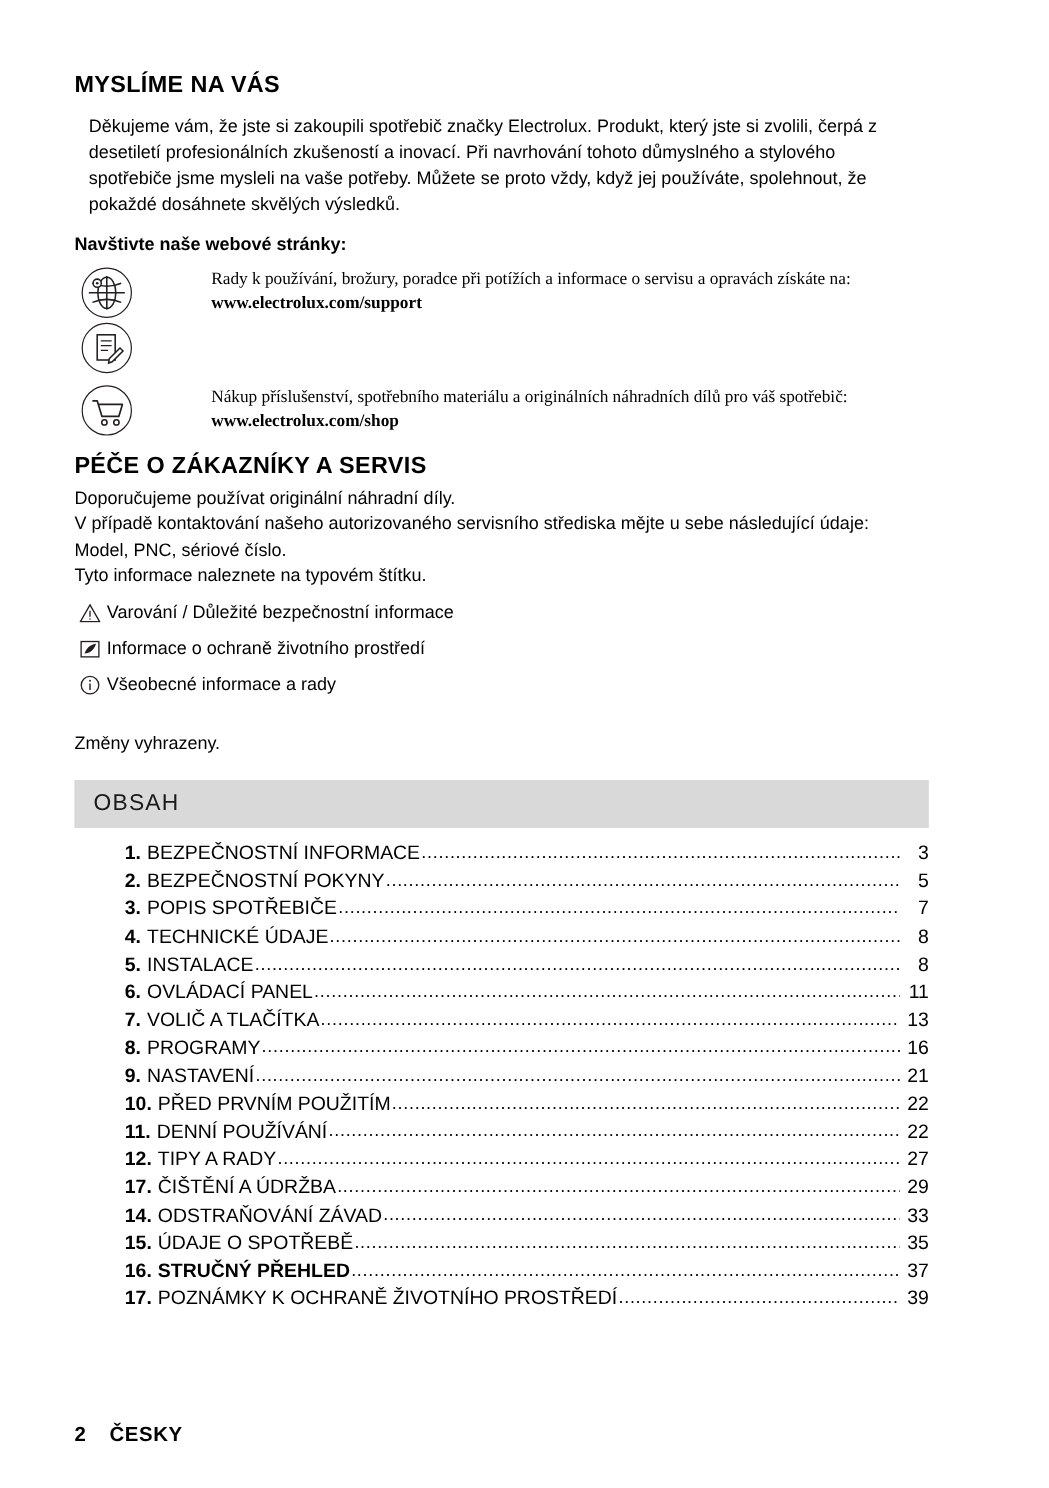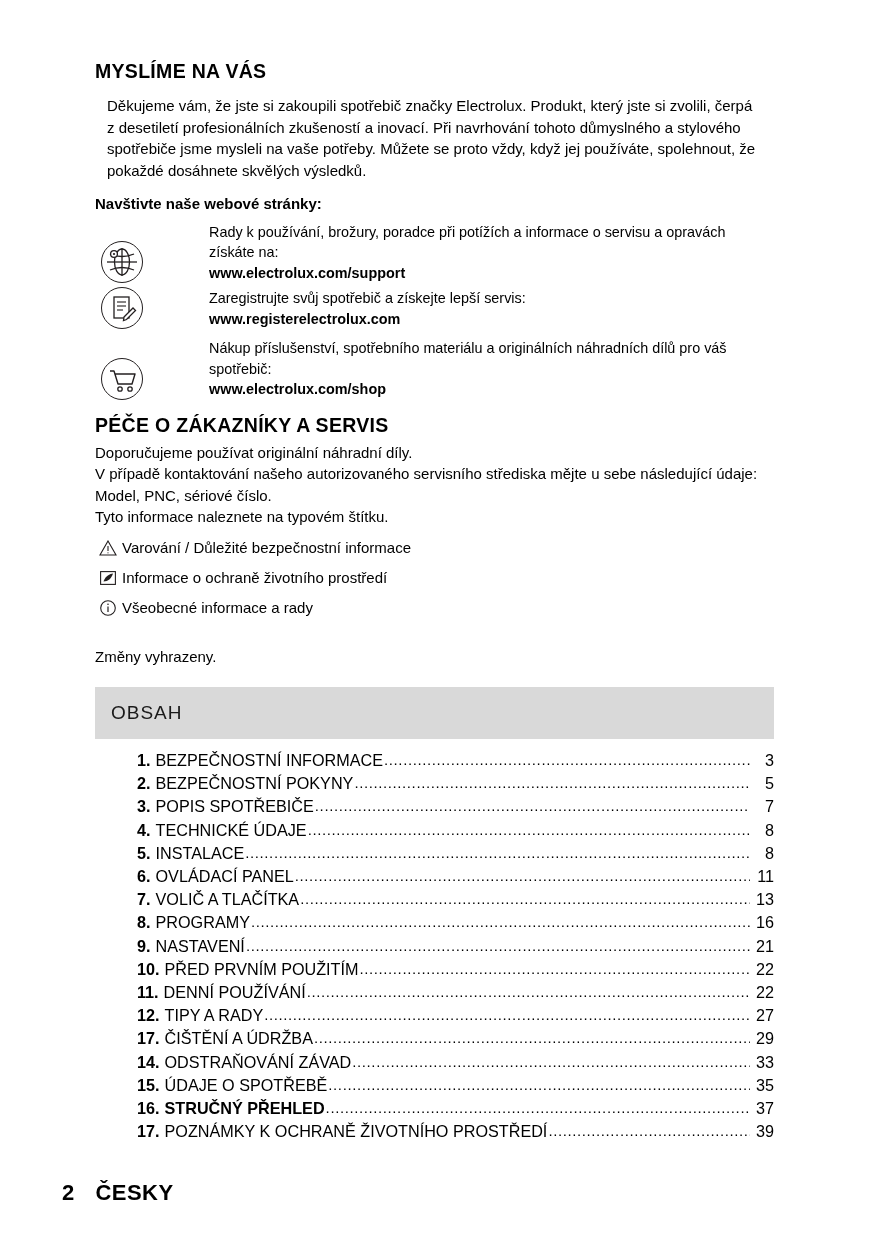--- a/index.html
+++ b/index.html
@@ -14,21 +14,21 @@
     font-family: "Liberation Sans", sans-serif;
     color: #000000;
     overflow: hidden;
   }
   .page {
     position: absolute;
     left: 0; top: 0;
     width: 874px;
     height: 1240px;
     box-sizing: border-box;
-    padding: 60px 100px 0 95px;
+    padding: 60px 100px 0 62px;
   }
   h1.section-title {
     font-size: 19.5px;
     font-weight: bold;
     letter-spacing: 0.3px;
     margin: 0 0 6px 0;
     line-height: 1.2;
   }
   .intro-para {
     font-size: 15px;
@@ -40,22 +40,23 @@
     font-size: 15px;
     font-weight: bold;
     line-height: 21.5px;
     margin: 0 0 2px 0;
   }
   .web-block {
     margin-top: 6px;
   }
   .web-row {
     display: flex;
-    align-items: flex-end;
+    align-items: center;
     margin-bottom: 2px;
+    font-family: Liberation Serif, serif;
   }
   .icon-cell {
     width: 108px;
     flex: 0 0 108px;
     display: flex;
     justify-content: flex-start;
     padding-left: 6px;
     padding-top: 2px;
   }
   .icon-circle {
@@ -101,21 +102,21 @@
     padding-top: 1px;
   }
   .note-text { padding-left: 1px; }
   .changes {
     font-size: 15px;
     margin-top: 30px;
   }
   .toc-header {
     margin-top: 22px;
     background: #d9d9d9;
-    height: 52px;
+    height: 40px;
     display: flex;
     align-items: center;
     padding-left: 16px;
     font-size: 19px;
     letter-spacing: 1px;
     color: #1a1a1a;
   }
   .toc-list {
     margin: 10px 0 0 0;
     padding: 0;
@@ -151,21 +152,21 @@
   }
   .toc-item .page-no {
     flex: 0 0 auto;
     text-align: right;
     min-width: 22px;
   }
   .footer {
     position: absolute;
     left: 62px;
     bottom: 34px;
-    font-size: 22px;
+    font-size: 17px;
     font-weight: bold;
     letter-spacing: 0.5px;
   }
   .footer .pg { margin-right: 14px; }
 </style>
 </head>
 <body>
 
 <div class="page">
 
@@ -201,24 +202,20 @@
         <span class="icon-circle">
           <svg width="40" height="40" viewBox="0 0 40 40">
             <rect x="12" y="9" width="15" height="21" fill="none" stroke="#231f20" stroke-width="1.3"></rect>
             <line x1="15" y1="14" x2="24" y2="14" stroke="#231f20" stroke-width="1.1"></line>
             <line x1="15" y1="18" x2="24" y2="18" stroke="#231f20" stroke-width="1.1"></line>
             <line x1="15" y1="22" x2="21" y2="22" stroke="#231f20" stroke-width="1.1"></line>
             <path d="M22 29 L31 20 L33.5 22.5 L24.5 31.5 L21.5 32.5 Z" fill="#fff" stroke="#231f20" stroke-width="1.3"></path>
           </svg>
         </span>
       </div>
-      <div class="web-text">
-        <span>Zaregistrujte svůj spotřebič a získejte lepší servis:</span><br>
-        <span class="b">www.registerelectrolux.com</span>
-      </div>
     </div>
 
     <div class="web-row" style="margin-top:8px;">
       <div class="icon-cell">
         <span class="icon-circle">
           <svg width="40" height="40" viewBox="0 0 40 40">
             <path d="M8 12 L12 12 L16 25 L30 25 L33 15 L13.5 15" fill="none" stroke="#231f20" stroke-width="1.4" stroke-linejoin="round"></path>
             <circle cx="18" cy="30" r="2.2" fill="none" stroke="#231f20" stroke-width="1.3"></circle>
             <circle cx="28" cy="30" r="2.2" fill="none" stroke="#231f20" stroke-width="1.3"></circle>
           </svg>

